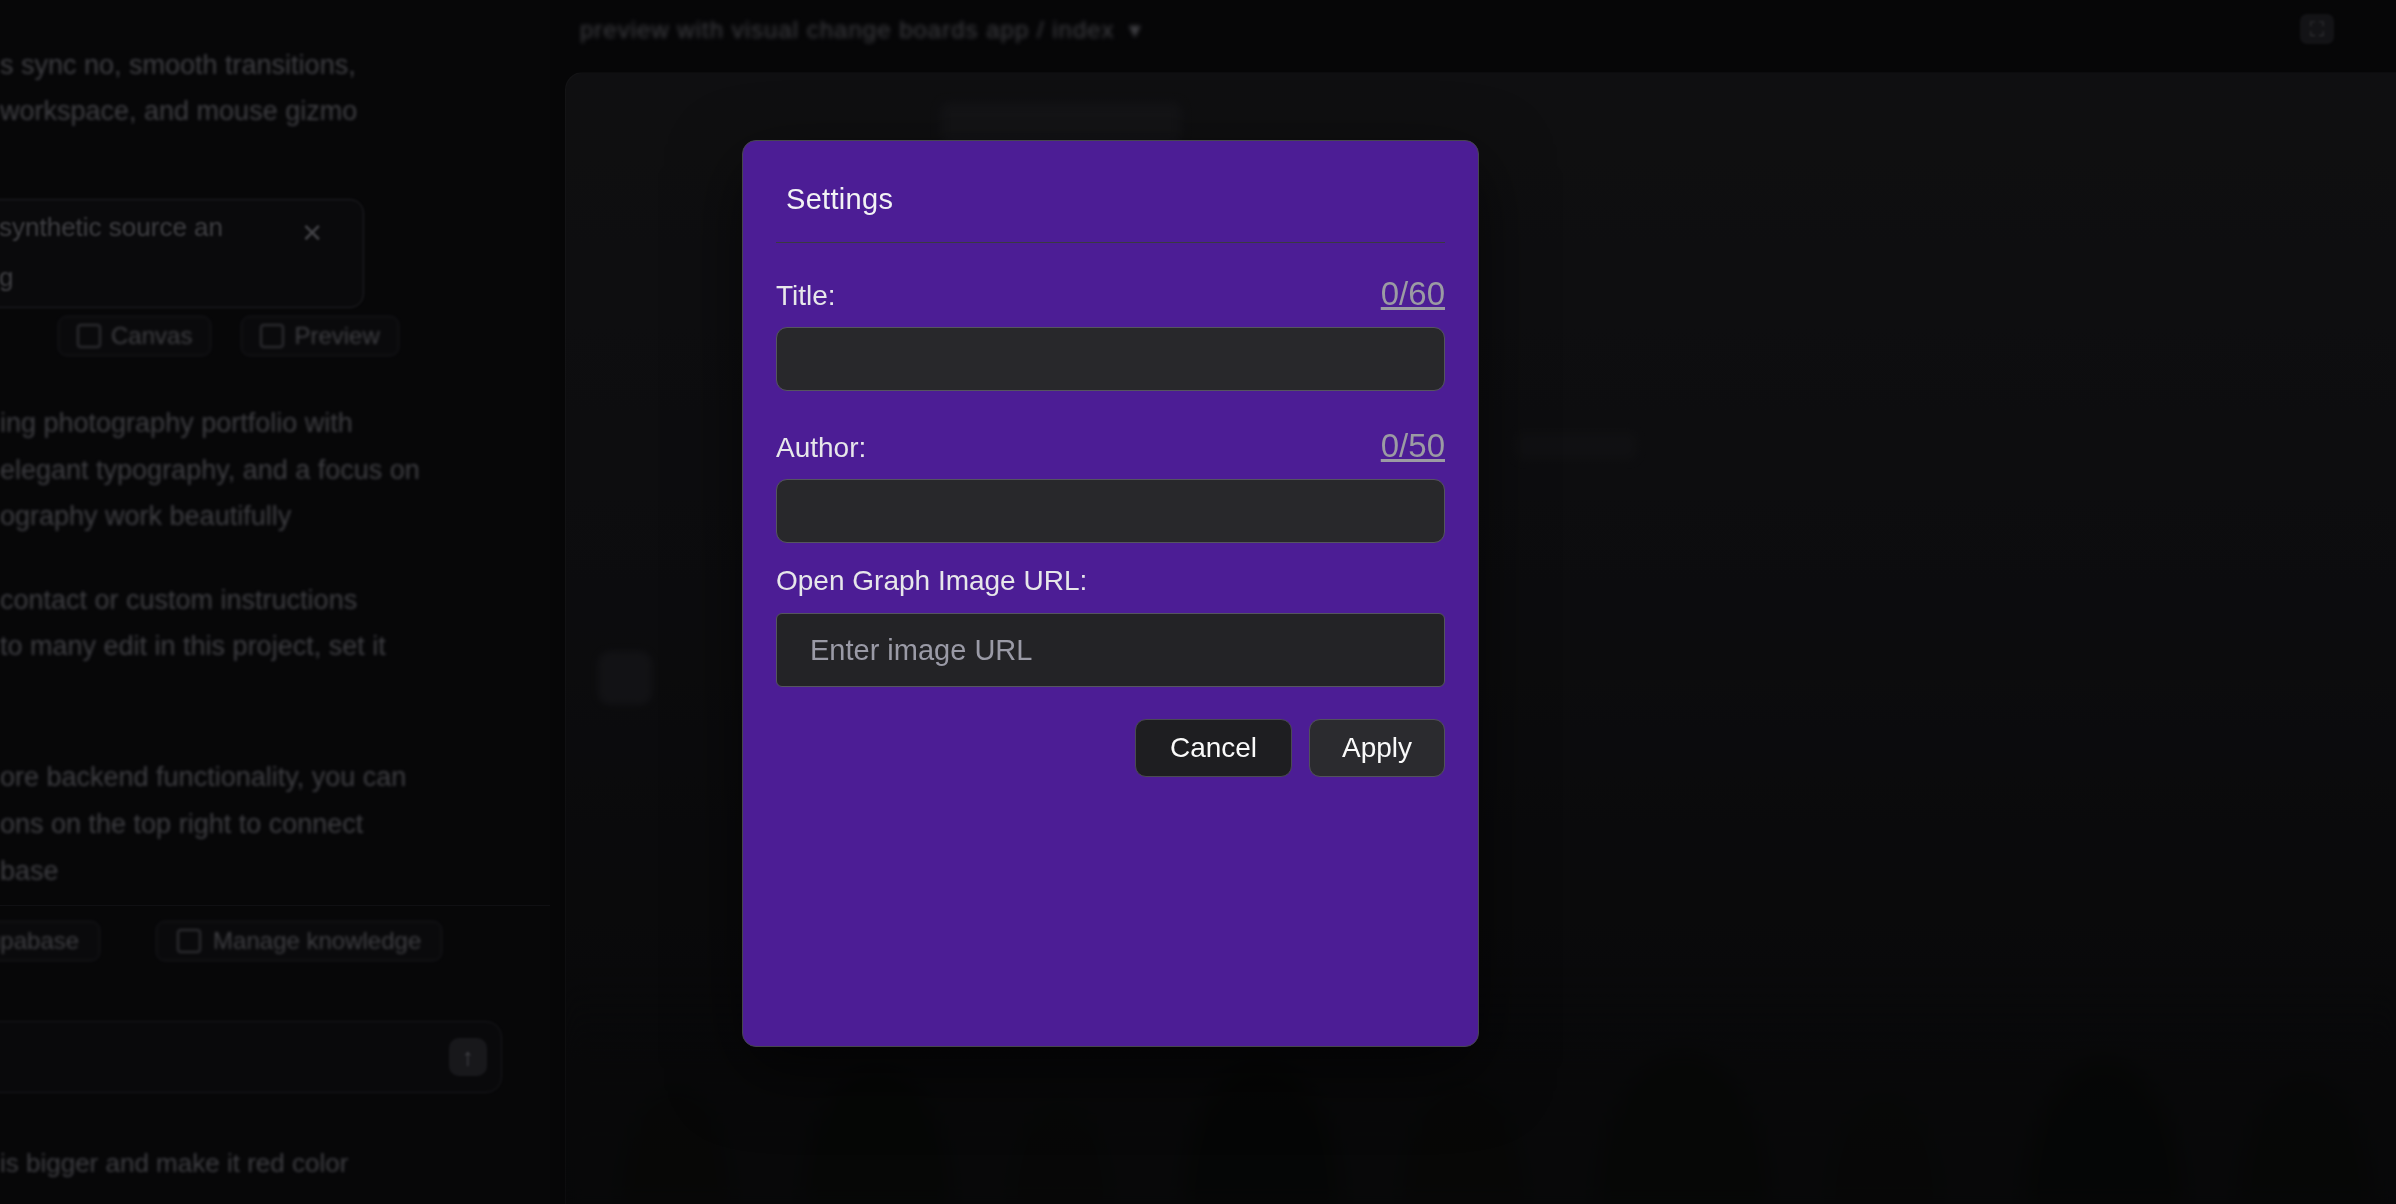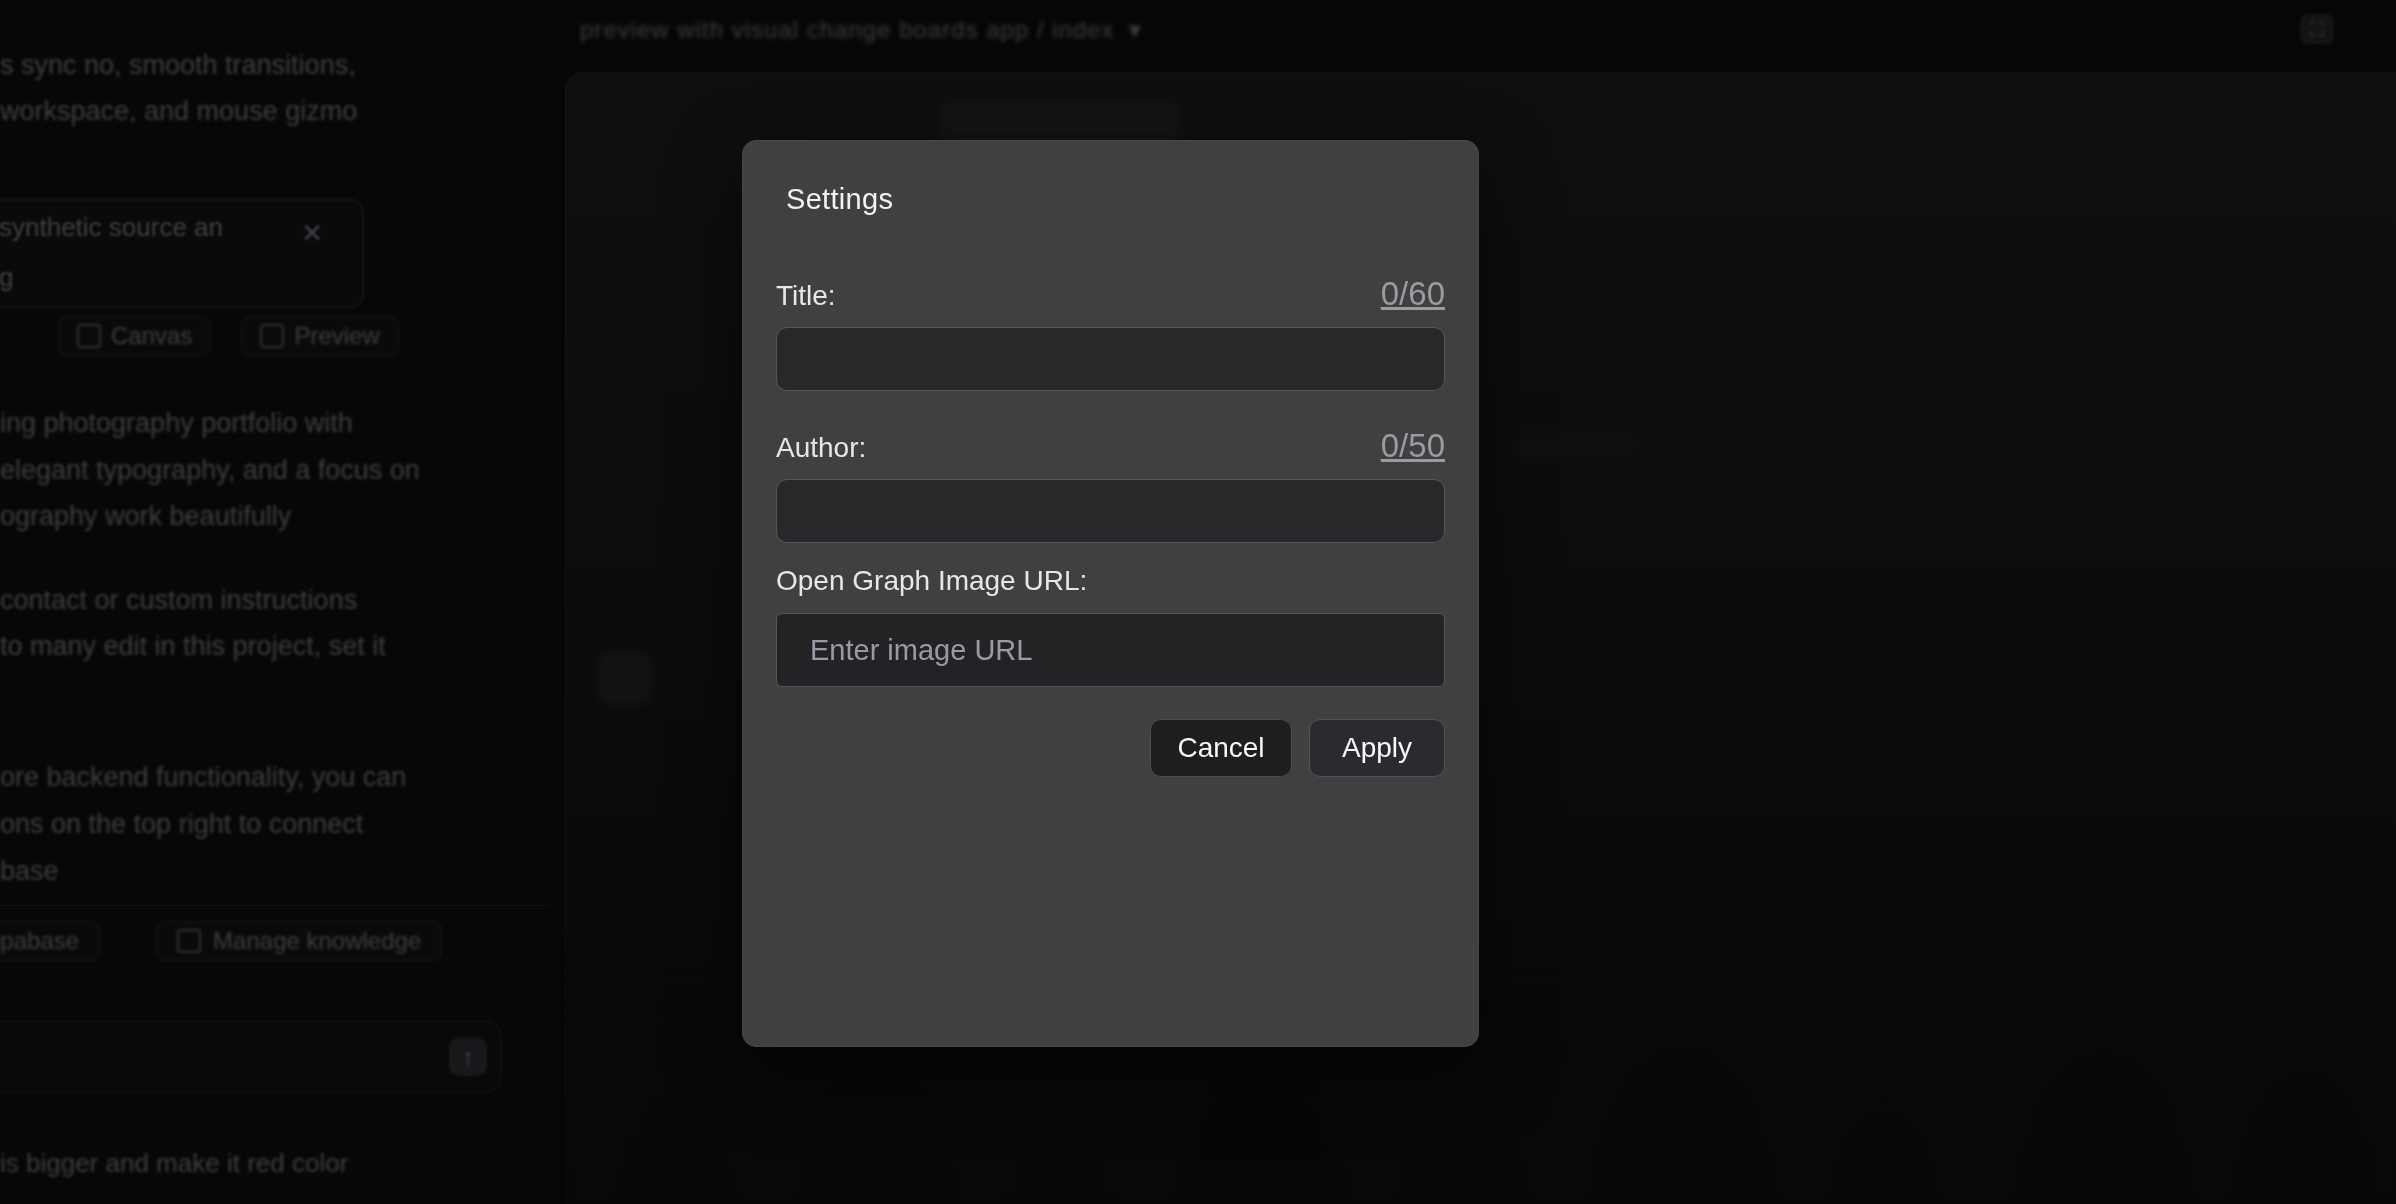--- a/index.html
+++ b/index.html
@@ -59,21 +59,21 @@
       radial-gradient(140px 250px at 61% 100%, #0a0c08 60%, transparent 62%),
       radial-gradient(90px 180px at 72% 100%, #0d0f0a 60%, transparent 62%),
       radial-gradient(130px 240px at 84% 100%, #090b07 60%, transparent 62%),
       radial-gradient(110px 210px at 95% 100%, #0b0d09 60%, transparent 62%),
       linear-gradient(transparent 0%, #101110 70%);}
 
   .overlay{position:absolute;inset:0;background:rgba(4,4,6,0.58);z-index:5;}
 
   
   .modal{position:absolute;left:742px;top:140px;width:737px;height:907px;z-index:10;
-         background:#404040;border:1px solid #46464d;border-radius:14px;
+         background:#4c1d95;border:1px solid #46464d;border-radius:14px;
          box-shadow:0 24px 70px rgba(0,0,0,.6);box-sizing:border-box;padding:42px 33px 34px;}
   .m-title{font-size:29px;font-weight:500;color:#f2f2f4;margin:0 0 0 10px;letter-spacing:.3px;}
   .m-divider{height:1px;background:#3a3a41;margin-top:26px;}
   .grp{margin-top:32px;}
   .grp.g2{margin-top:34px;} .grp.g3{margin-top:36px;} .grp.g4{margin-top:22px;}
   .lbl-row{display:flex;justify-content:space-between;align-items:baseline;}
   .lbl{font-size:28px;color:#e7e7ea;}
   .counter{font-size:33px;color:#9b9ba3;text-decoration:underline;}
   .inp{display:block;width:100%;box-sizing:border-box;height:64px;background:#28282b;
        border:1.5px solid #55555e;border-radius:11px;margin-top:14px;outline:none;
@@ -84,21 +84,21 @@
       font-size:28px;padding:14px 20px;font-family:inherit;}
   .resize-h{position:absolute;right:7px;bottom:7px;width:16px;height:16px;pointer-events:none;}
   .og-inp{display:block;width:100%;box-sizing:border-box;height:74px;background:#232326;
           border:1px solid #55555e;border-radius:6px;margin-top:16px;outline:none;
           color:#e8e8ea;font-size:29px;padding:0 33px;font-family:inherit;}
   .og-inp::placeholder{color:#9a9aa6;opacity:1;}
   .helper{font-size:26px;color:#8a8a92;margin-top:16px;}
   .m-footer{display:flex;justify-content:flex-end;gap:17px;margin-top:32px;}
   .btn{height:58px;border-radius:11px;font-size:28px;color:#fafafa;cursor:pointer;
        font-family:inherit;display:flex;align-items:center;justify-content:center;}
-  .btn-cancel{width:142px;background:#1e1e21;border:1.5px solid #4a4a52;}
+  .btn-cancel{width:157px;background:#1e1e21;border:1.5px solid #4a4a52;}
   .btn-apply{width:136px;background:#2b2b2f;border:1.5px solid #52525b;}
 </style>
 </head>
 <body>
 
 <div class="topbar">
   <div class="topbar-tab"></div>
   <div class="breadcrumb">
     <span>preview   with   visual   change   boards   app  /  index</span>
     <span>▾</span>

